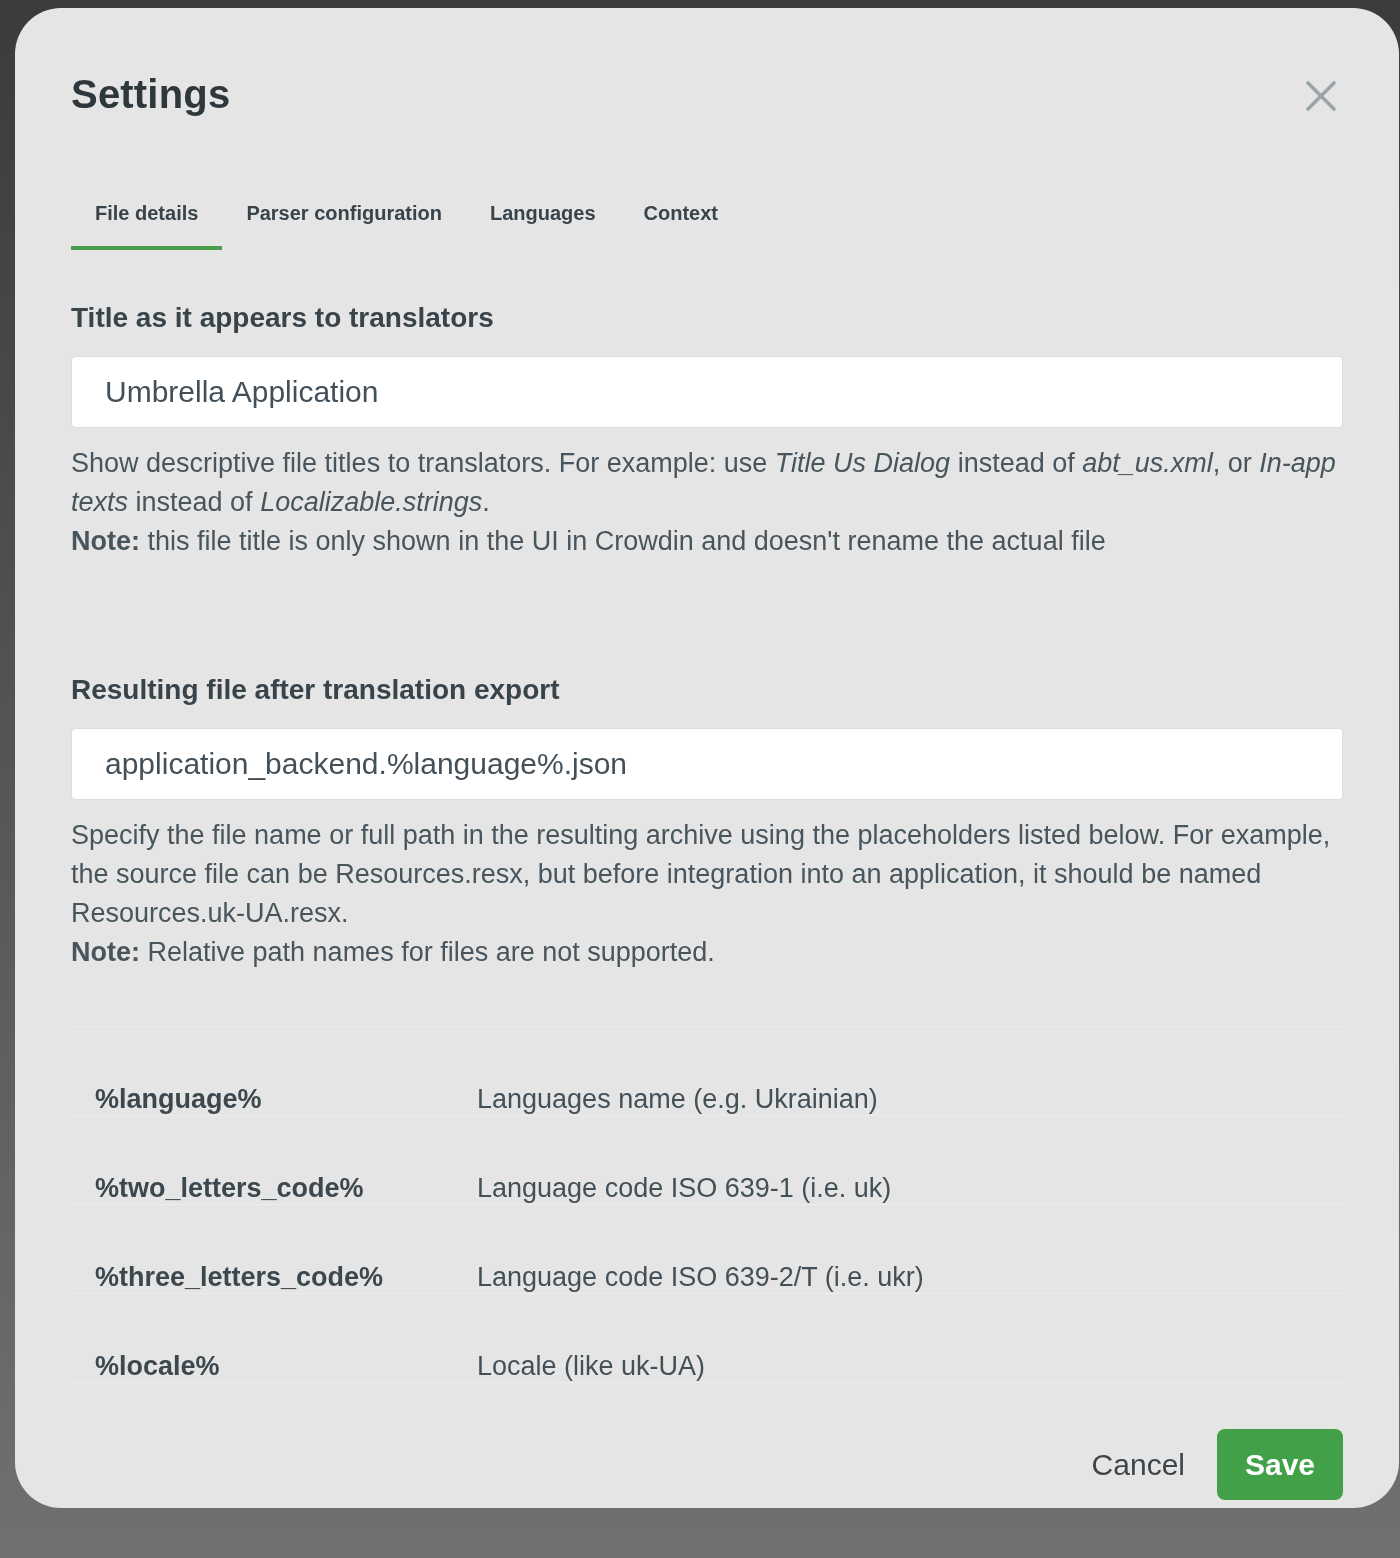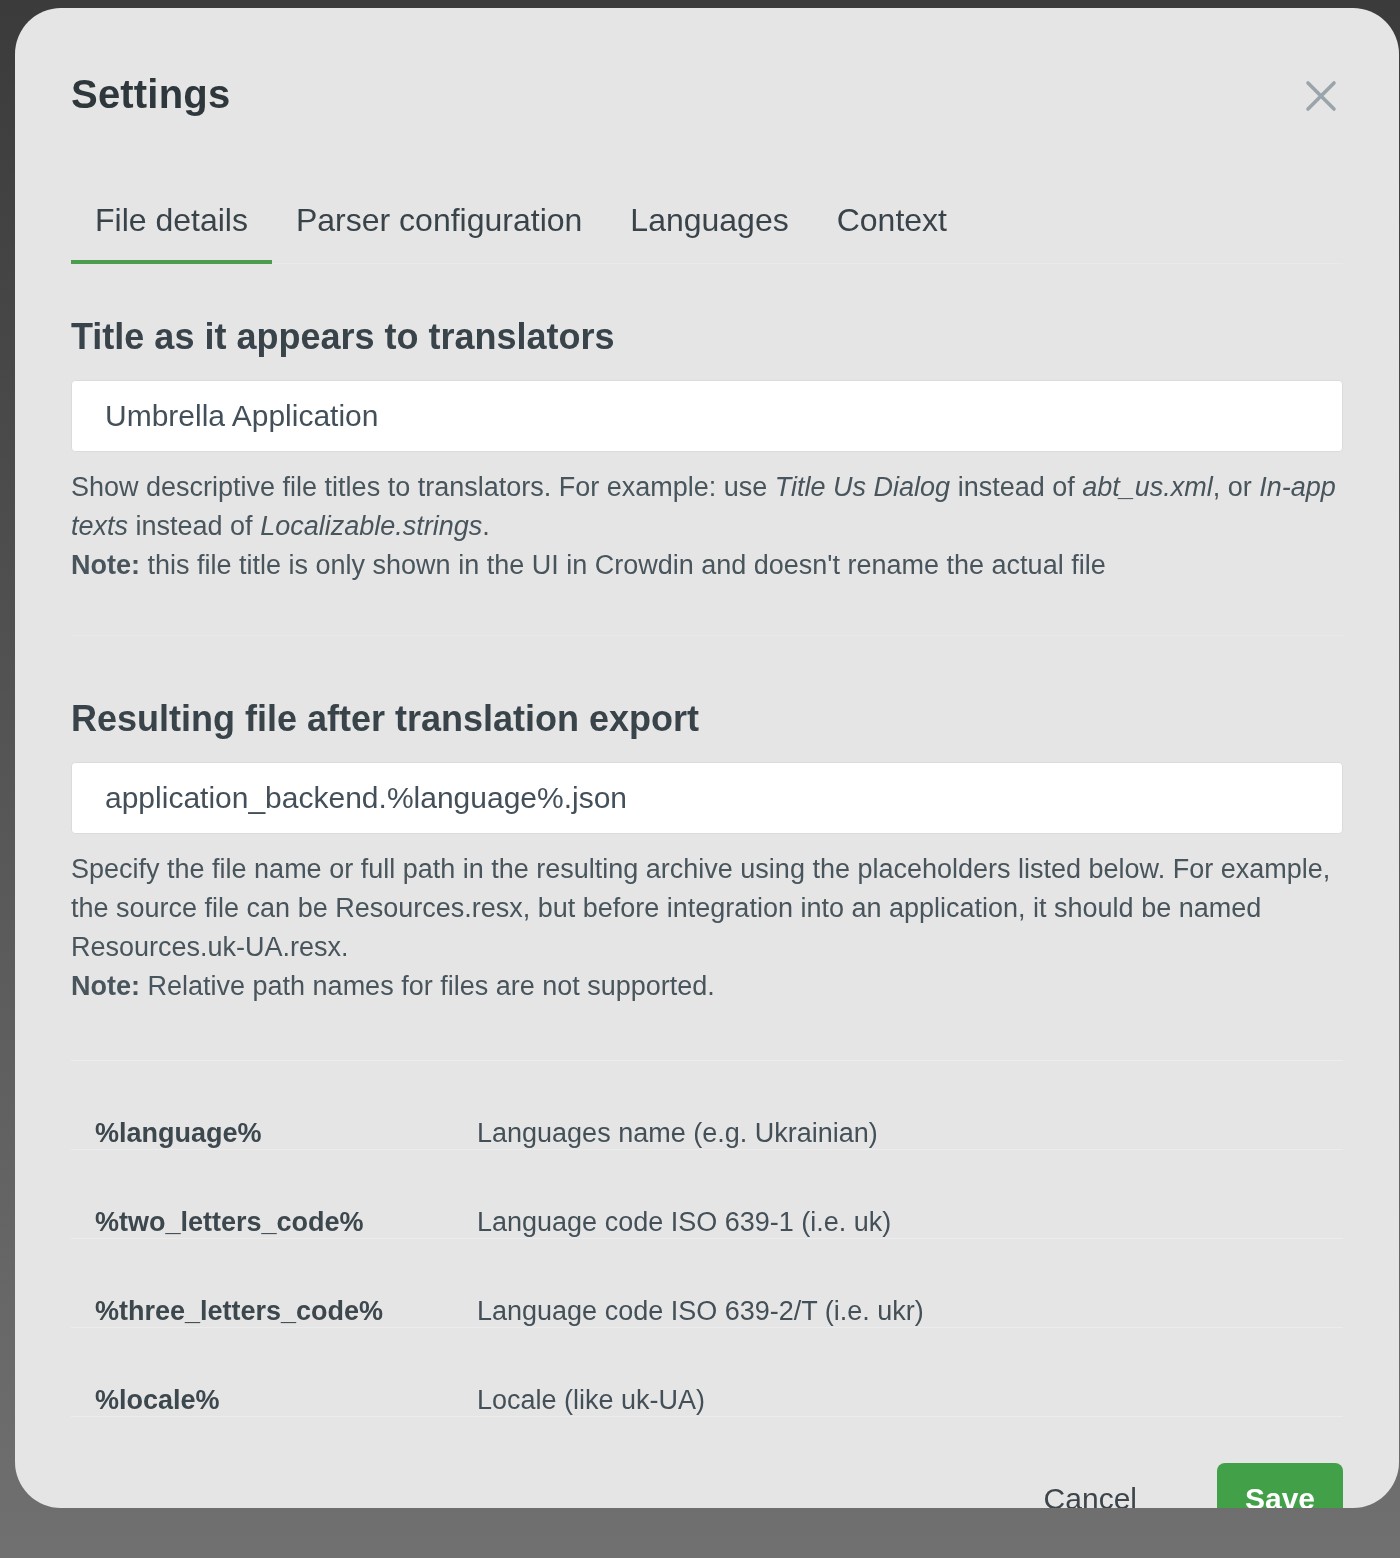--- a/index.html
+++ b/index.html
@@ -15,44 +15,44 @@
     background:#e5e5e5; border-radius:46px;
     padding:64px 56px 0 56px;
     overflow:hidden;
   }
   .modal-header { display:flex; justify-content:space-between; align-items:flex-start; }
   .dialog-title { font-size:40px; font-weight:600; color:#2e373c; letter-spacing:.2px; }
   .close-btn { background:none; border:none; cursor:pointer; margin-top:2px; padding:4px; }
   .close-btn svg { display:block; }
 
   .tab-bar { margin-top:84px; display:flex; border-bottom:1px solid #e8e9ea; }
-  .tab { padding:0 24px 24px 24px; font-size:32px; font-weight:400; color:#39434a; position:relative; cursor:pointer; white-space:nowrap; }
+  .tab { padding:0 24px 24px 24px; font-size:20px; font-weight:700; color:#39434a; position:relative; cursor:pointer; white-space:nowrap; }
   .tab.active::after { content:""; position:absolute; left:0; right:0; bottom:-1px; height:4px; background:#4a9d4d; }
 
   .section { margin-top:52px; }
-  .section-label { font-size:36px; font-weight:700; color:#39434a; }
+  .section-label { font-size:28px; font-weight:700; color:#39434a; }
   .text-input {
     margin-top:22px; width:100%; height:72px;
     border:1px solid #d9dcde; border-radius:4px;
     padding:0 33px; font-size:30px; color:#43505a;
     font-family:inherit; background:#fff; outline:none; display:block;
   }
   .help { margin-top:16px; font-size:27px; line-height:39px; color:#48555c; }
   .italic { font-style:italic; }
   .note-label { font-weight:600; }
 
   .divider { margin-top:50px; height:1px; background:#e9eaea; }
   .section-export { margin-top:62px; }
 
   .ph-table { margin-top:54px; border-bottom:1px solid #ececec; }
   .prow { display:flex; align-items:flex-end; border-top:1px solid #ececec; height:89px; padding-left:24px; }
   .pkey { width:382px; flex:none; font-weight:700; font-size:27px; color:#3c474e; }
   .pdesc { font-size:27px; color:#445058; }
 
-  .footer { margin-top:46px; display:flex; justify-content:flex-end; align-items:center; gap:80px; padding-bottom:50px; }
+  .footer { margin-top:46px; display:flex; justify-content:flex-end; align-items:center; gap:32px; padding-bottom:50px; }
   .cancel-btn { background:none; border:none; font-family:inherit; font-size:30px; font-weight:500; color:#3d454b; cursor:pointer; }
   .save-btn {
     width:126px; height:71px; background:#42a148; color:#ffffff;
     border:none; border-radius:8px; font-family:inherit;
     font-size:30px; font-weight:600; cursor:pointer;
   }
 </style>
 </head>
 <body>
 

